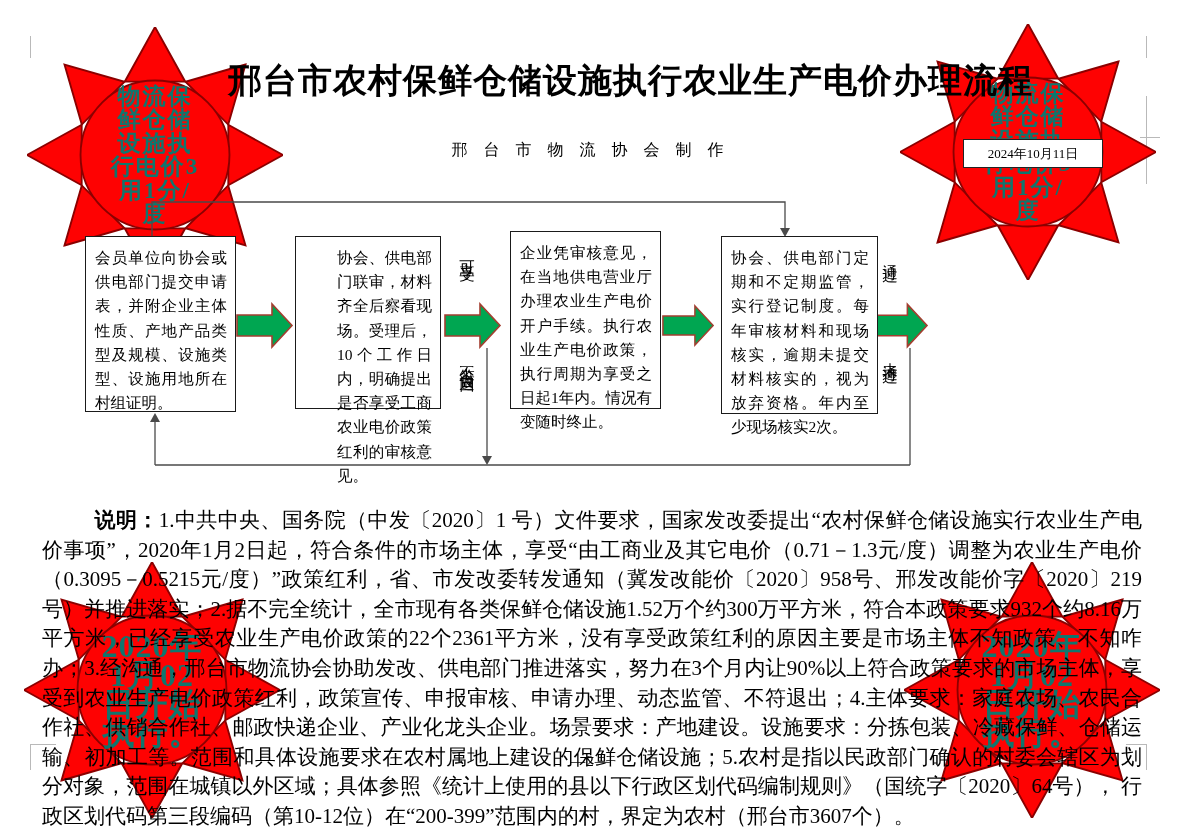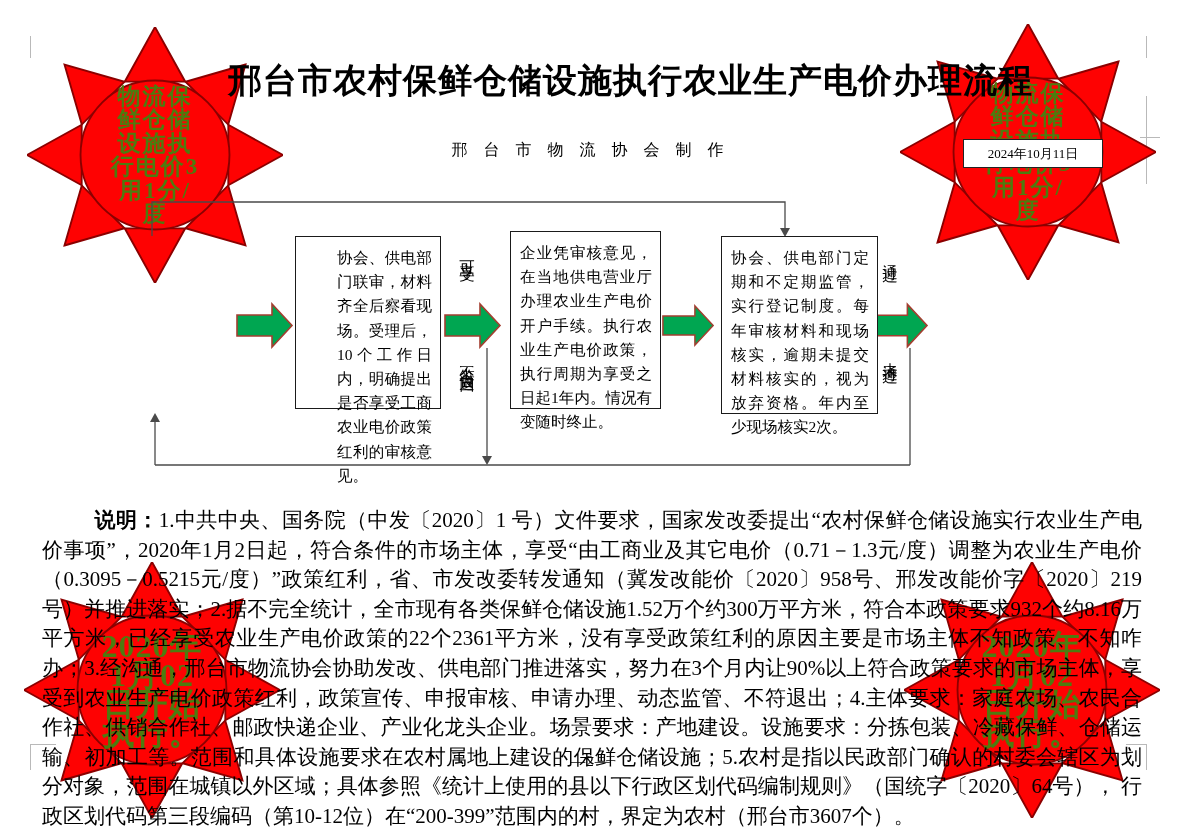--- a/index.html
+++ b/index.html
@@ -3,21 +3,21 @@
 <meta charset="utf-8">
 <style>
   html,body{margin:0;padding:0;background:#e8e8e8;}
   .page{position:relative;width:1181px;height:835px;background:#ffffff;overflow:hidden;
         font-family:"Liberation Serif","DejaVu Serif",serif;color:#000;}
   
   .sun{position:absolute;width:256px;height:256px;z-index:1;}
   .sun svg{position:absolute;left:0;top:0;width:256px;height:256px;}
   .sun .sun-text{position:absolute;left:0;top:0;width:256px;height:256px;
         display:flex;flex-direction:column;align-items:center;justify-content:center;
-        color:#4d7c0f;font-weight:bold;text-align:center;z-index:1;}
+        color:#0f766e;font-weight:bold;text-align:center;z-index:1;}
   .sun .sun-text.slogan{font-size:23px;line-height:23.5px;letter-spacing:2px;}
   .sun .sun-text.start-date{font-size:32px;line-height:29px;letter-spacing:1px;}
   
   .title{position:absolute;left:0;top:58px;width:1181px;text-align:center;
          font-size:34px;font-weight:bold;letter-spacing:1px;z-index:3;padding-left:40px;}
   .subtitle{position:absolute;left:0;top:140px;width:1181px;text-align:center;
          font-size:16px;letter-spacing:6px;z-index:3;}
   .date-box{position:absolute;left:963px;top:139px;width:138px;height:27px;
          background:#fff;border:1px solid #222;display:flex;align-items:center;justify-content:center;
          font-size:13px;z-index:4;}
@@ -160,20 +160,21 @@
   <svg class="garrow" style="left:444px;top:302px;" width="58" height="47" viewBox="0 0 58 47">
     <polygon points="1,13 36,13 36,2 56,23.5 36,45 36,34 1,34" fill="#00A651" stroke="#A33E30" stroke-width="1.6"></polygon>
   </svg>
   <svg class="garrow" style="left:662px;top:302px;" width="53" height="47" viewBox="0 0 58 47">
     <polygon points="1,13 36,13 36,2 56,23.5 36,45 36,34 1,34" fill="#00A651" stroke="#A33E30" stroke-width="1.6"></polygon>
   </svg>
   <svg class="garrow" style="left:872px;top:302px;" width="57" height="47" viewBox="0 0 58 47">
     <polygon points="1,13 36,13 36,2 56,23.5 36,45 36,34 1,34" fill="#00A651" stroke="#A33E30" stroke-width="1.6"></polygon>
   </svg>
 
+  <div class="fbox fbox1">会员单位向协会或供电部门提交申请表，并附企业主体性质、产地产品类型及规模、设施类型、设施用地所在村组证明。</div>
   <div class="fbox fbox2">协会、供电部门联审，材料齐全后察看现场。受理后，10个工作日内，明确提出是否享受工商农业电价政策红利的审核意见。</div>
   <div class="fbox fbox3">企业凭审核意见，在当地供电营业厅办理农业生产电价开户手续。执行农业生产电价政策，执行周期为享受之日起1年内。情况有变随时终止。</div>
   <div class="fbox fbox4">协会、供电部门定期和不定期监管，实行登记制度。每年审核材料和现场核实，逾期未提交材料核实的，视为放弃资格。年内至少现场核实2次。</div>
 
   <div class="vlabel lbl-accept">可享受</div>
   <div class="vlabel lbl-reject">不符合退回</div>
   <div class="vlabel lbl-pass">通过</div>
   <div class="vlabel lbl-fail">未通过</div>
 
   <div class="notes"><b>说明：</b><span>1.中共中央、国务院（中发〔2020〕1 号）文件要求，国家发改委提出“农村保鲜仓储设施实行农业生产电价事项”，2020年1月2日起，符合条件的市场主体，享受“由工商业及其它电价（0.71－1.3元/度）调整为农业生产电价（0.3095－0.5215元/度）”政策红利，省、市发改委转发通知（冀发改能价〔2020〕958号、邢发改能价字〔2020〕219号）并推进落实；2.据不完全统计，全市现有各类保鲜仓储设施1.52万个约300万平方米，符合本政策要求932个约8.16万平方米，已经享受农业生产电价政策的22个2361平方米，没有享受政策红利的原因主要是市场主体不知政策、不知咋办；3.经沟通，邢台市物流协会协助发改、供电部门推进落实，努力在3个月内让90%以上符合政策要求的市场主体，享受到农业生产电价政策红利，政策宣传、申报审核、申请办理、动态监管、不符退出；4.主体要求：家庭农场、农民合作社、供销合作社、邮政快递企业、产业化龙头企业。场景要求：产地建设。设施要求：分拣包装、冷藏保鲜、仓储运输、初加工等。范围和具体设施要求在农村属地上建设的保鲜仓储设施；5.农村是指以民政部门确认的村委会辖区为划分对象，范围在城镇以外区域；具体参照《统计上使用的县以下行政区划代码编制规则》（国统字〔2020〕64号）， 行政区划代码第三段编码（第10-12位）在“200-399”范围内的村，界定为农村（邢台市3607个）。</span></div>

